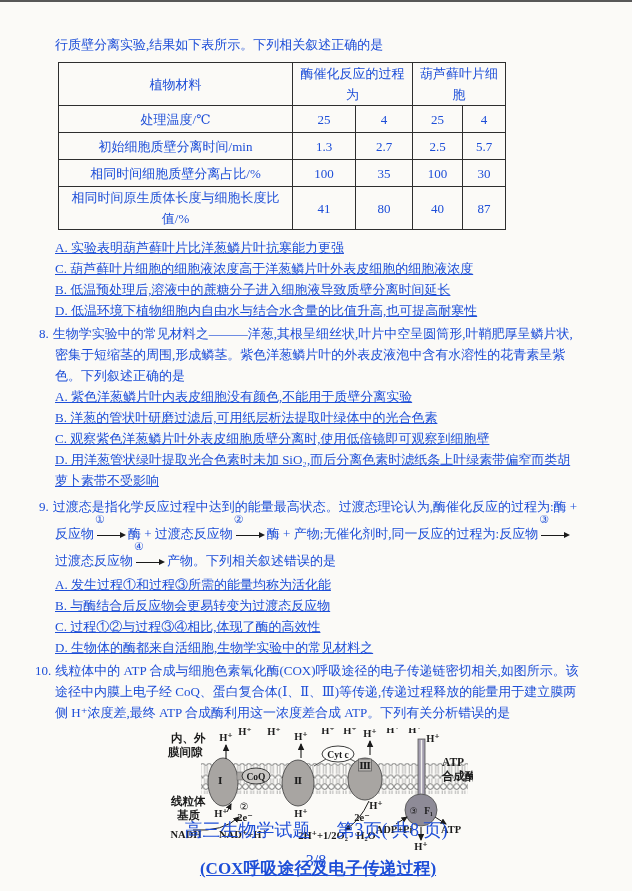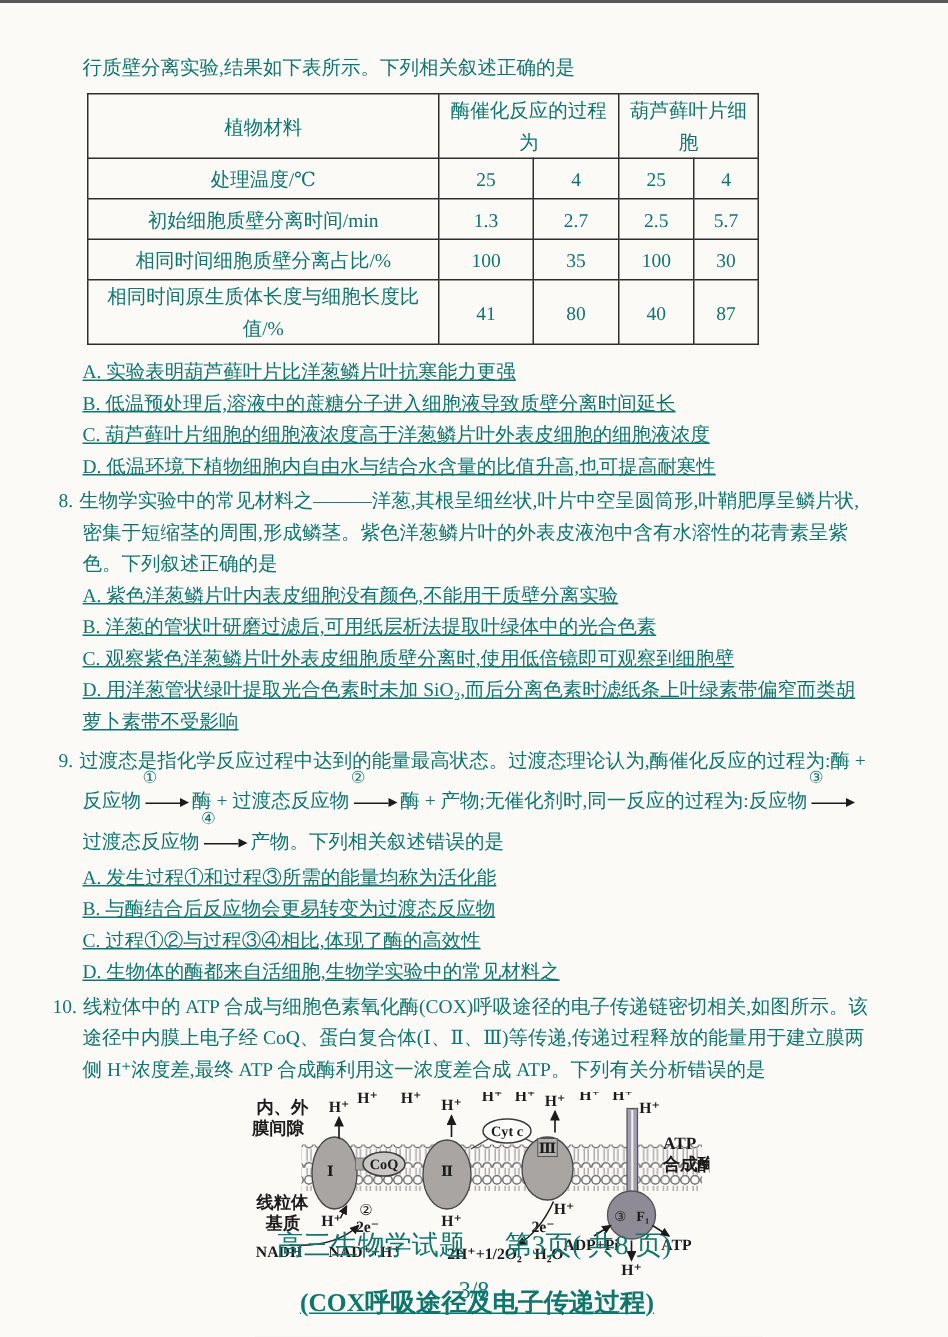--- a/index.html
+++ b/index.html
@@ -1,18 +1,18 @@
 <!DOCTYPE html>
 <html><head>
 <meta charset="utf-8">
 <style>
   html,body{margin:0;padding:0;}
   body{width:632px;height:891px;background:#efeeec;}
   .page{position:relative;width:632px;height:891px;background:#fbfaf7;overflow:hidden;
-        font-family:"Liberation Serif","DejaVu Serif",serif;color:#0f766e;font-size:13px;line-height:21px;}
+        font-family:"Liberation Serif","DejaVu Serif",serif;color:#1d4ed8;font-size:13px;line-height:21px;}
   .scan-edge{position:absolute;top:0;left:0;right:0;height:2px;background:#2f2f2f;opacity:.8;}
   .content{position:absolute;top:34px;left:55px;width:524px;}
   p{margin:0;}
   .intro{margin:0 0 7px 0;}
   table.tbl{border-collapse:collapse;table-layout:fixed;width:447px;margin:0 0 7px 3px;}
   table.tbl td{border:1px solid #2e2e2e;text-align:center;vertical-align:middle;height:26px;padding:0 2px;font-size:13px;}
   table.tbl tr.hd td{height:27px;}
   .opts p{margin:0;text-decoration:underline;}
   .qblock{margin-top:2px;}
   .stem{text-indent:-16px;}
@@ -87,22 +87,22 @@
           <td>41</td>
           <td>80</td>
           <td>40</td>
           <td>87</td>
         </tr>
       </tbody>
     </table>
 
     <div class="opts">
       <p>A. 实验表明葫芦藓叶片比洋葱鳞片叶抗寒能力更强</p>
+      <p>C. 葫芦藓叶片细胞的细胞液浓度高于洋葱鳞片叶外表皮细胞的细胞液浓度</p>
       <p>B. 低温预处理后,溶液中的蔗糖分子进入细胞液导致质壁分离时间延长</p>
-      <p>C. 葫芦藓叶片细胞的细胞液浓度高于洋葱鳞片叶外表皮细胞的细胞液浓度</p>
       <p>D. 低温环境下植物细胞内自由水与结合水含量的比值升高,也可提高耐寒性</p>
     </div>
 
     <div class="qblock">
       <p class="stem"><span class="qnum">8.</span><span>生物学实验中的常见材料之———洋葱,其根呈细丝状,叶片中空呈圆筒形,叶鞘肥厚呈鳞片状,密集于短缩茎的周围,形成鳞茎。紫色洋葱鳞片叶的外表皮液泡中含有水溶性的花青素呈紫色。下列叙述正确的是</span></p>
       <div class="opts">
         <p>A. 紫色洋葱鳞片叶内表皮细胞没有颜色,不能用于质壁分离实验</p>
         <p>B. 洋葱的管状叶研磨过滤后,可用纸层析法提取叶绿体中的光合色素</p>
         <p>C. 观察紫色洋葱鳞片叶外表皮细胞质壁分离时,使用低倍镜即可观察到细胞壁</p>
         <p>D. 用洋葱管状绿叶提取光合色素时未加 SiO₂,而后分离色素时滤纸条上叶绿素带偏窄而类胡萝卜素带不受影响</p>

